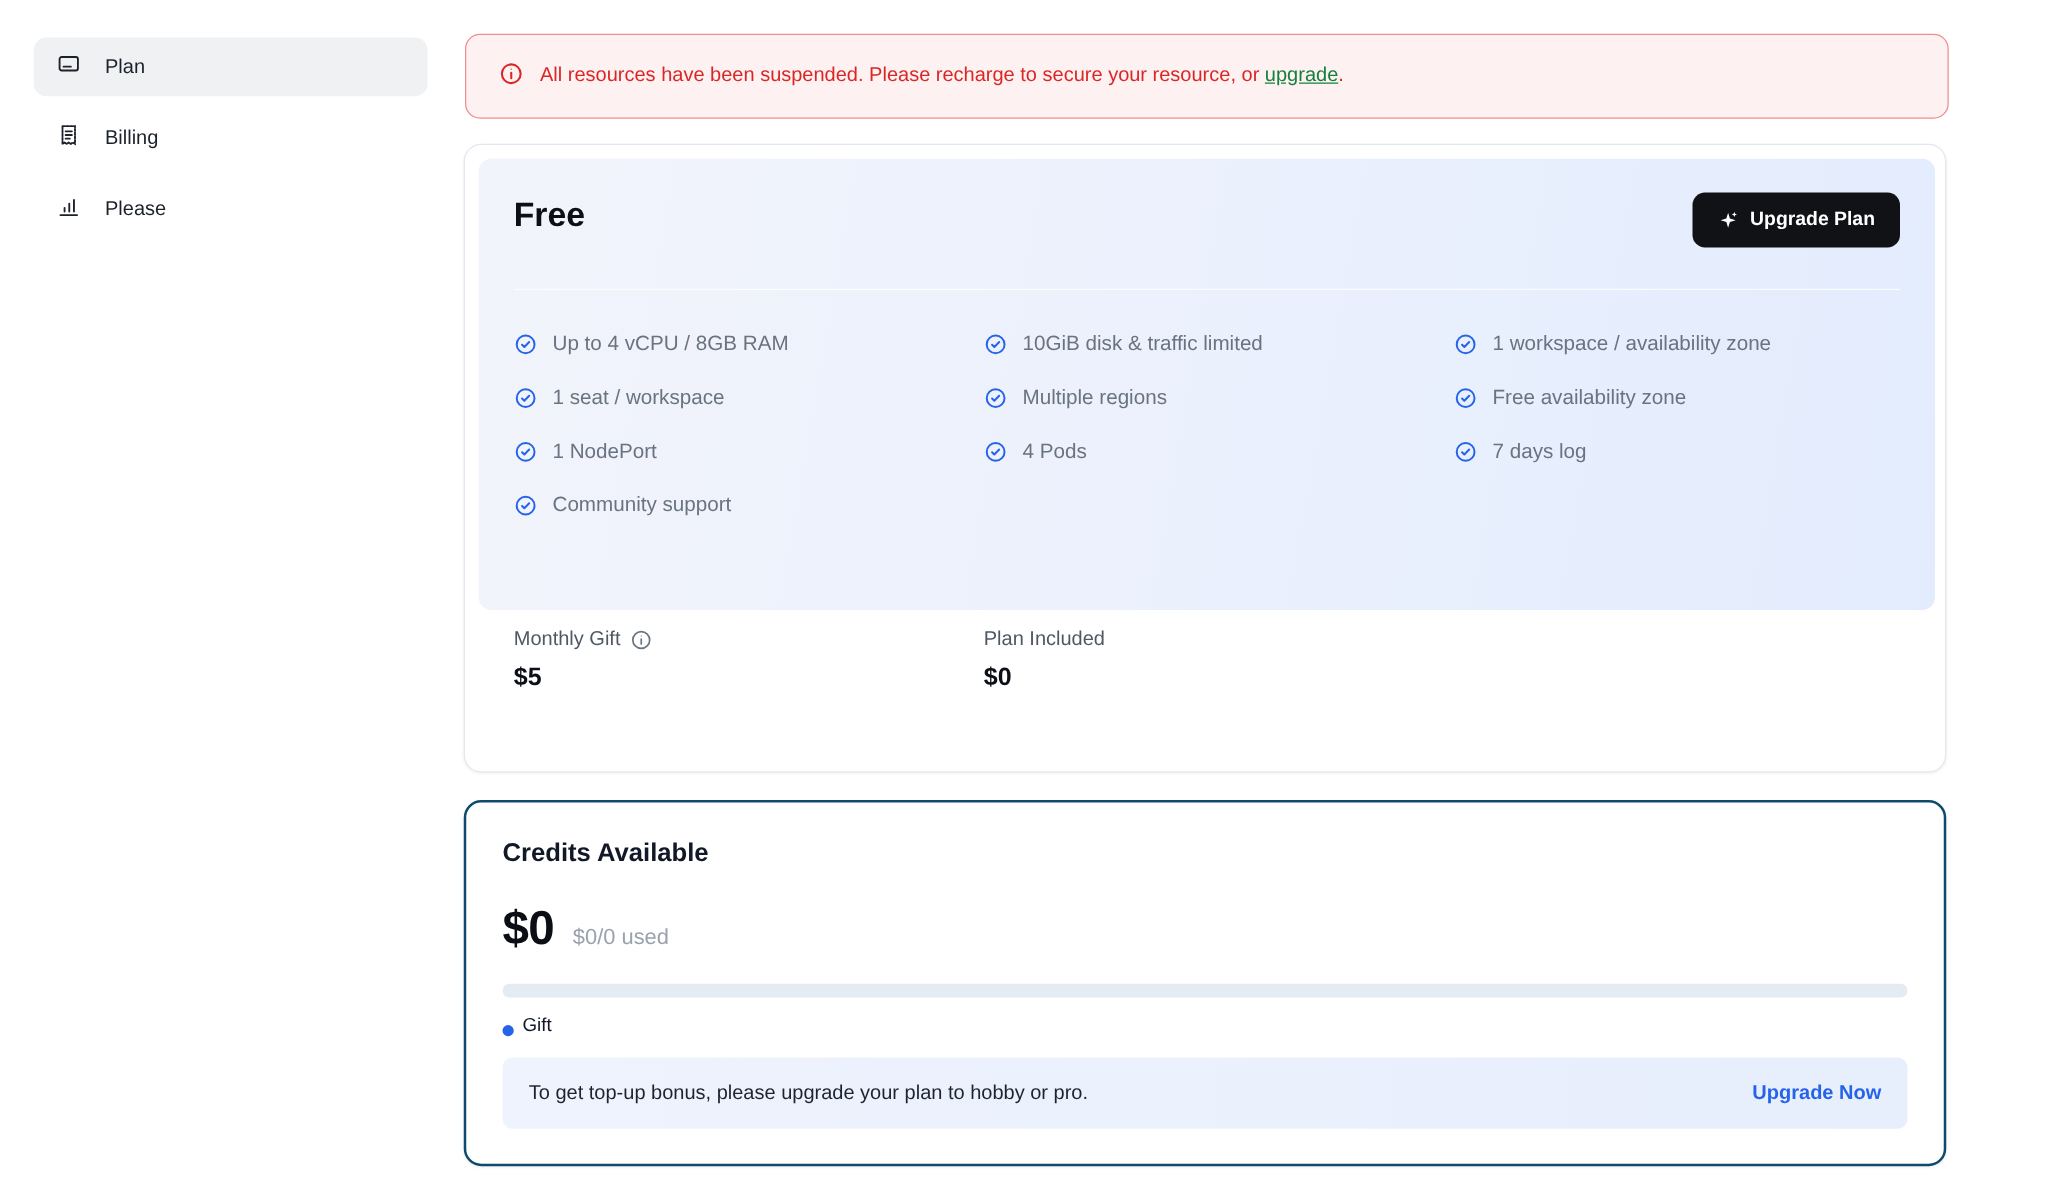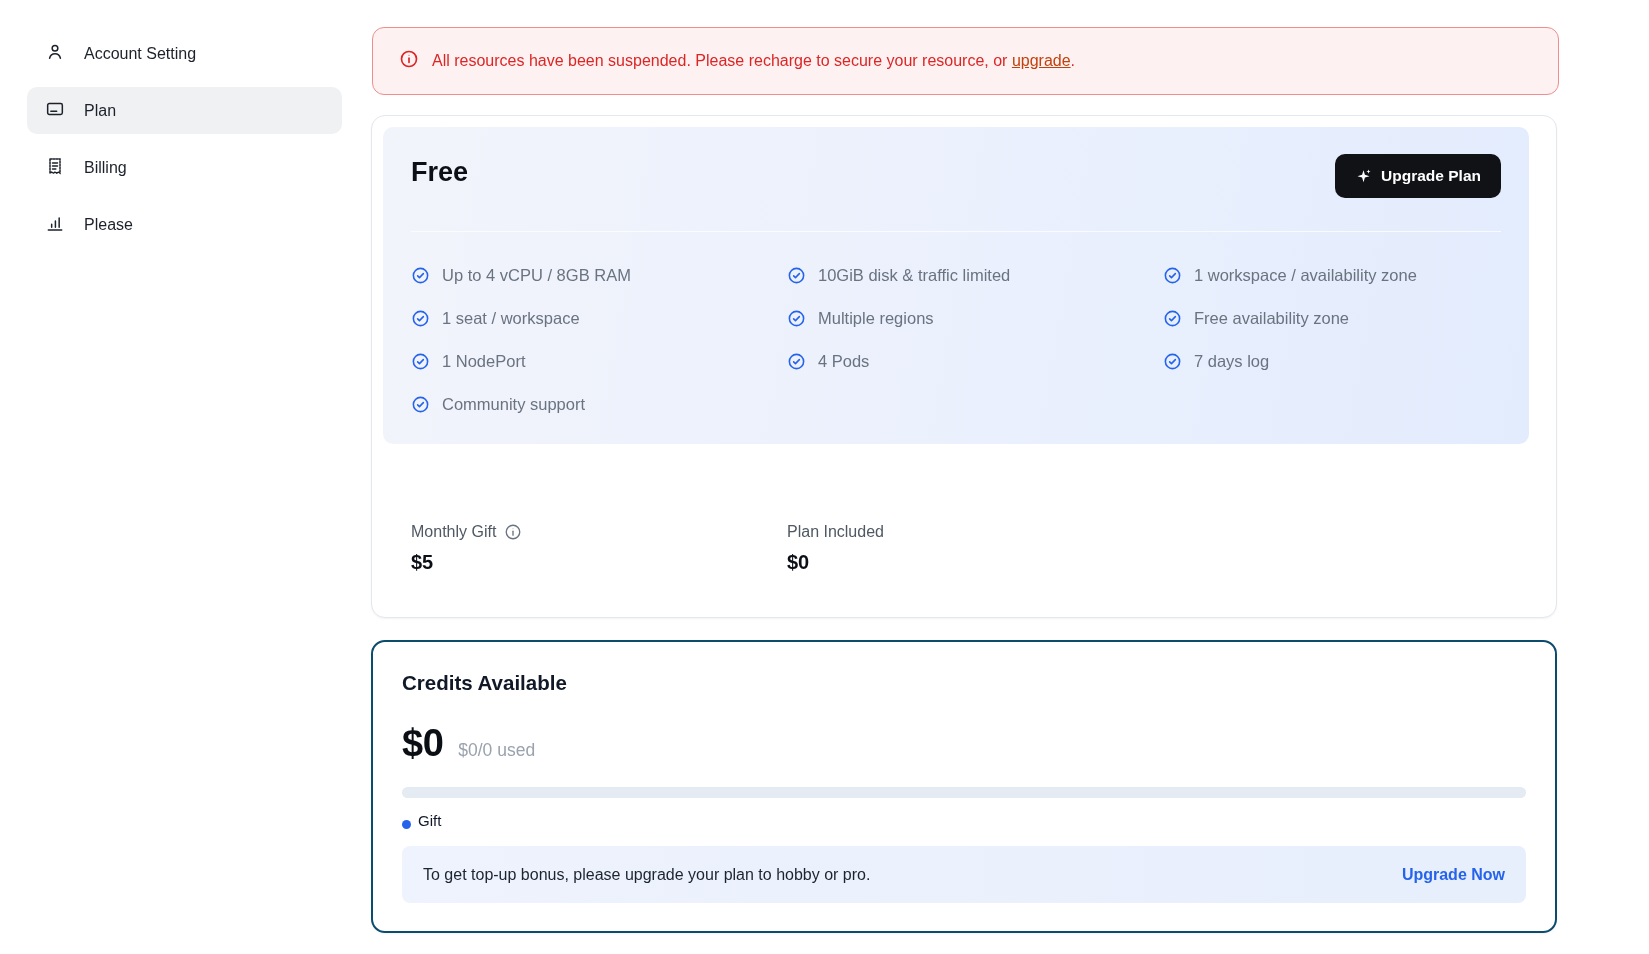--- a/index.html
+++ b/index.html
@@ -12,40 +12,40 @@
                border-radius:10px; font-size:16px; color:#1c212b; cursor:pointer; }
   .side-item.active { background:#f0f1f3; }
   .side-item svg { width:20px; height:20px; flex:none; }
 
   
   .alert { position:absolute; left:372px; top:27px; width:1187px; height:68px;
            border:1px solid #ef8e8e; background:#fdf1f1; border-radius:12px;
            display:flex; align-items:center; gap:13px; padding:0 26px;
            color:#dc2626; font-size:16px; }
   .alert svg { width:20px; height:20px; flex:none; }
-  .alert a { color:#c2410c; text-decoration:underline; cursor:pointer; }
+  .alert a { color:#15803d; text-decoration:underline; cursor:pointer; }
 
   
   .plan-card { position:absolute; left:371px; top:115px; width:1186px; height:503px;
                background:#fff; border:1px solid #e3e8ef; border-radius:14px;
                box-shadow:0 1px 2px rgba(16,24,40,.05); }
-  .plan-hero { position:absolute; left:11px; right:27px; top:11px; height:317px; border-radius:10px;
+  .plan-hero { position:absolute; left:11px; right:8px; top:11px; height:361px; border-radius:10px;
                background:linear-gradient(100deg,#f2f4fb 0%,#eaf0fd 55%,#e3ecfd 100%); }
   .plan-name { position:absolute; left:28px; top:30px; font-size:27px; font-weight:700; color:#0c0f16; }
   .upgrade-btn { position:absolute; right:28px; top:27px; height:44px; padding:0 20px;
                  background:#101216; color:#fff; border:none; border-radius:10px;
                  font-size:15.5px; font-weight:700; font-family:inherit;
                  display:flex; align-items:center; gap:9px; cursor:pointer; }
   .upgrade-btn svg { width:17px; height:17px; }
   .hero-divider { position:absolute; left:28px; right:28px; top:104px; border-top:1px solid rgba(255,255,255,.75); }
   .features { position:absolute; left:28px; top:127px; right:20px; display:grid; grid-template-columns:376px 376px auto; }
   .feature { display:flex; align-items:center; gap:12px; height:43px; font-size:16.5px; color:#6a7380; }
   .feature svg { width:19px; height:19px; color:#2563eb; flex:none; }
 
-  .plan-stats { position:absolute; left:39px; top:407px; display:grid; grid-template-columns:376px auto; }
+  .plan-stats { position:absolute; left:39px; top:387px; display:grid; grid-template-columns:376px auto; }
   .stat-label { display:flex; align-items:center; gap:8px; font-size:16px; color:#4f5863; }
   .stat-label svg { width:18px; height:18px; color:#6a7380; cursor:pointer; }
   .stat-value { margin-top:10px; font-size:20px; font-weight:700; color:#0c0f16; }
 
   
   .credits-card { position:absolute; left:371px; top:640px; width:1186px; height:293px;
                   background:#fff; border:2px solid #0c4a6e; border-radius:14px; padding:29px;
                   box-shadow:0 1px 2px rgba(16,24,40,.05); }
   .credits-title { font-size:20.5px; font-weight:700; color:#111827; }
   .amount-row { display:flex; align-items:baseline; gap:15px; margin-top:27px; }
@@ -58,27 +58,20 @@
   .notice { margin-top:17px; height:57px; border-radius:8px; padding:0 21px;
             background:linear-gradient(90deg,#eef3fd,#e7eefc);
             display:flex; align-items:center; justify-content:space-between; }
   .notice-text { font-size:16px; color:#1c2430; }
   .notice-action { font-size:16px; font-weight:600; color:#2563eb; text-decoration:none; cursor:pointer; }
 </style>
 </head>
 <body>
 
 <nav class="sidebar">
-  <div class="side-item">
-    <span><svg viewBox="0 0 24 24" fill="none" stroke="currentColor" stroke-width="1.8" stroke-linecap="round">
-          <circle cx="12" cy="7.5" r="3.4"></circle>
-          <path d="M5.5 19.5c.9-3.6 3.4-5.3 6.5-5.3s5.6 1.7 6.5 5.3"></path>
-        </svg></span>
-    <span>Account Setting</span>
-  </div>
   <div class="side-item active">
     <span><svg viewBox="0 0 24 24" fill="none" stroke="currentColor" stroke-width="1.8" stroke-linecap="round">
           <rect x="3.2" y="5.5" width="17.6" height="13" rx="2"></rect>
           <path d="M7 14.8h7"></path>
         </svg></span>
     <span>Plan</span>
   </div>
   <div class="side-item">
     <span><svg viewBox="0 0 24 24" fill="none" stroke="currentColor" stroke-width="1.8" stroke-linecap="round">
           <path d="M6 3.5h12v17l-2-1.2-2 1.2-2-1.2-2 1.2-2-1.2-2 1.2z" stroke-dasharray="2.2 1.4"></path>

